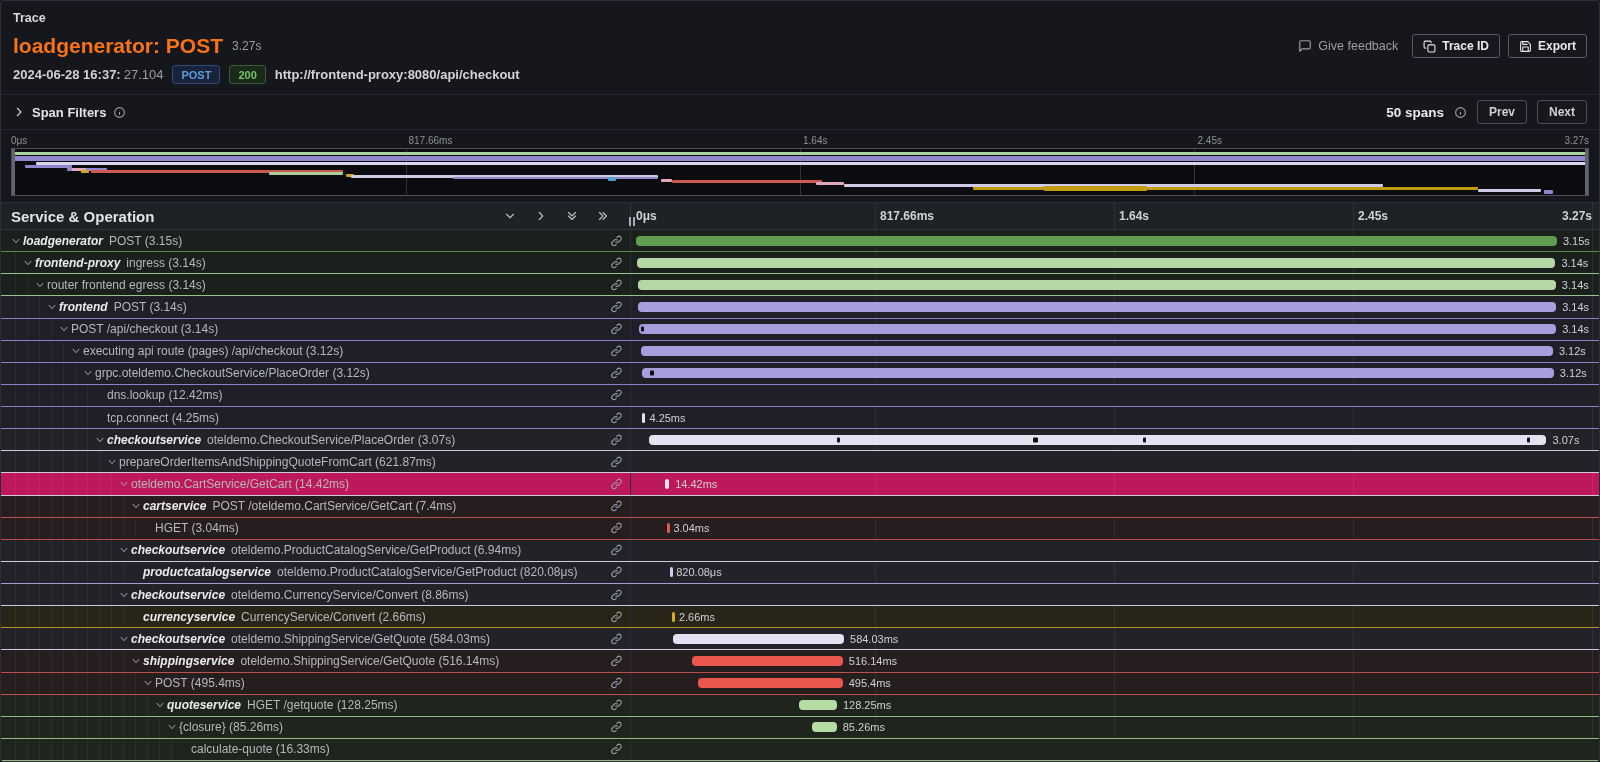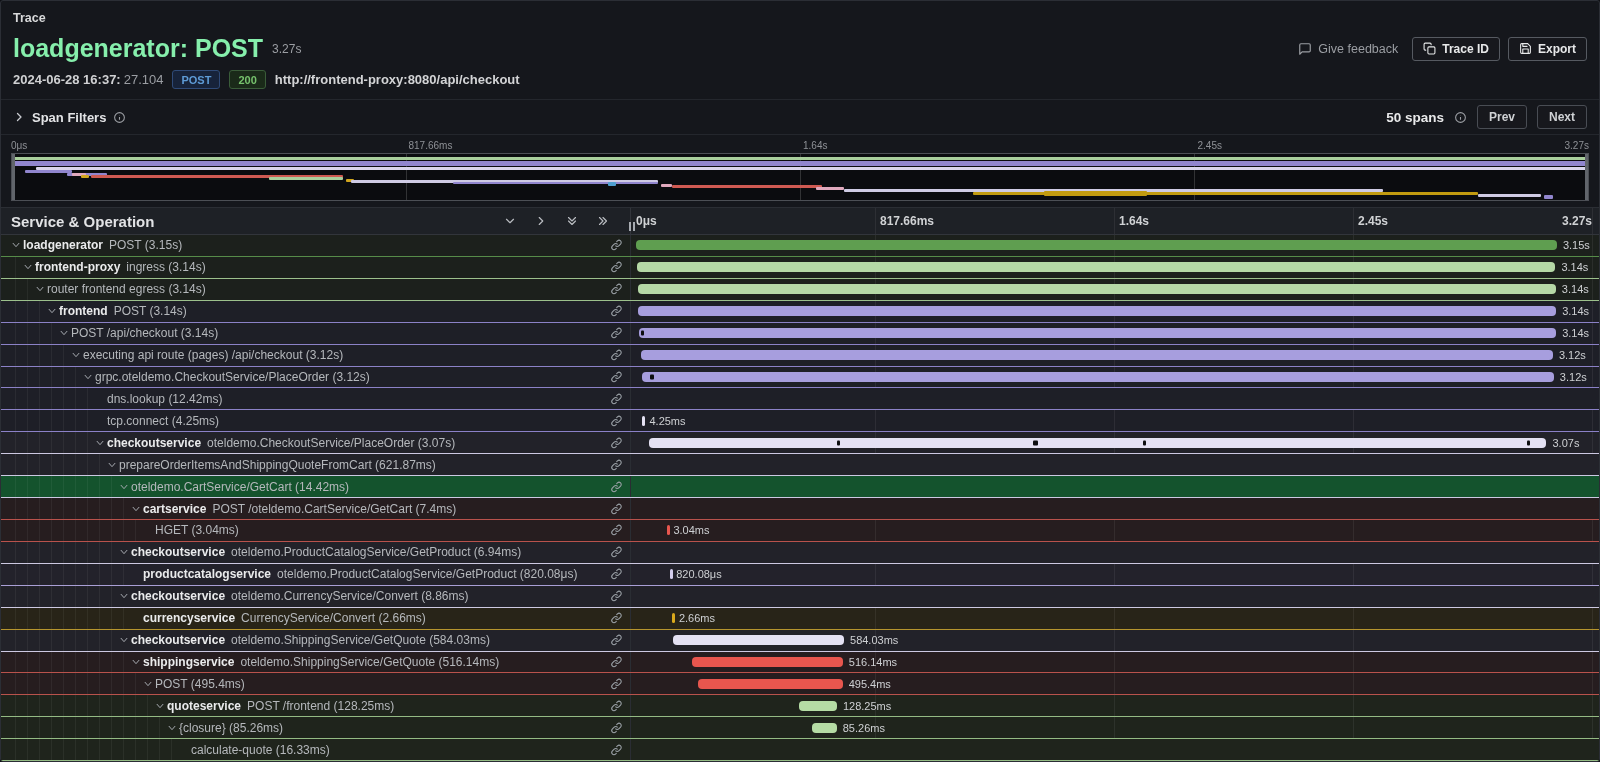--- a/index.html
+++ b/index.html
@@ -1,21 +1,21 @@
 <!DOCTYPE html>
 <html><head>
 <meta charset="utf-8">
 <style>
   html,body{margin:0;padding:0;background:#0e0f13;font-family:"Liberation Sans",sans-serif;}
   *{box-sizing:border-box;}
   .panel{width:1600px;height:762px;background:#15171c;border:1px solid #2b2e35;border-radius:3px;display:flex;flex-direction:column;overflow:hidden;}
   
   .panel-title{padding:10px 12px 2px;font-size:12.5px;font-weight:700;color:#d8d9da;}
   .title-row{display:flex;align-items:center;padding:7px 12px 2px;}
-  .trace-title{font-size:25px;font-weight:700;color:#86efac;}
+  .trace-title{font-size:21px;font-weight:700;color:#f97316;}
   .trace-duration{font-size:12px;color:#9b9ea3;margin-left:9px;}
   .title-actions{margin-left:auto;display:flex;align-items:center;gap:8px;}
   .ghost-btn{display:flex;align-items:center;gap:6px;font-size:12.5px;color:#9b9ea3;background:none;border:none;cursor:pointer;font-family:inherit;}
   .out-btn{display:flex;align-items:center;gap:6px;font-size:12px;font-weight:700;color:#e8e9ea;background:#17181d;border:1px solid #565a61;border-radius:3px;padding:4px 10px;cursor:pointer;font-family:inherit;}
   .sm-btn{font-size:12px;font-weight:700;color:#cfd1d4;background:#17181d;border:1px solid #494d54;border-radius:3px;padding:4px 11px;cursor:pointer;font-family:inherit;}
   .icon{display:inline-flex;}
   .icon svg{stroke:currentColor;fill:none;stroke-width:2;stroke-linecap:round;stroke-linejoin:round;}
   .meta-row{display:flex;align-items:center;gap:9px;padding:5px 12px 10px;}
   .ts-main{font-size:13px;font-weight:600;color:#d0d1d3;}
   .ts-frac{font-size:13px;color:#9b9ea3;margin-left:-6px;}
@@ -52,21 +52,21 @@
   .tl-label{position:absolute;top:6px;font-size:12px;font-weight:600;color:#d0d2d4;white-space:nowrap;}
   .gridline{position:absolute;top:0;bottom:0;width:1px;background:rgba(255,255,255,.065);}
   
   .rows{flex:1;display:flex;flex-direction:column;min-height:0;}
   .row{display:flex;flex:1;border-bottom:1px solid transparent;min-height:0;cursor:pointer;}
   .row-left{width:630px;flex:none;position:relative;display:flex;align-items:center;font-size:12px;border-right:1px solid #2a2d33;overflow:hidden;}
   .guide{position:absolute;top:0;bottom:0;width:1px;background:rgba(255,255,255,.055);}
   .indent{display:inline-block;flex:none;}
   .row-chevron{width:12px;flex:none;color:#a7abb1;display:inline-flex;}
   .row-chevron svg{stroke:currentColor;fill:none;stroke-width:2.4;stroke-linecap:round;stroke-linejoin:round;}
-  .svc{font-weight:700;color:#eaebec;margin-right:6px;white-space:nowrap;}
+  .svc{font-weight:700;color:#eaebec;margin-right:6px;white-space:nowrap;font-style:italic;}
   .op{color:#b5b8bc;white-space:nowrap;overflow:hidden;text-overflow:ellipsis;padding-right:26px;}
   .row-link{position:absolute;right:7px;top:50%;transform:translateY(-50%);color:#9aa0a6;display:inline-flex;}
   .row-link svg{stroke:currentColor;fill:none;stroke-width:2;stroke-linecap:round;}
   .row-right{flex:1;position:relative;}
   .track{position:absolute;left:5px;right:7px;top:0;bottom:0;}
   .bar{position:absolute;top:50%;transform:translateY(-50%);height:10px;border-radius:4px;min-width:3px;}
   .bartick{position:absolute;top:50%;transform:translateY(-50%);height:5px;background:#0d0e11;border-radius:1px;min-width:3px;z-index:2;}
   .bar-label{position:absolute;top:50%;transform:translateY(-50%);font-size:11px;color:#ced0d3;white-space:nowrap;}
 </style>
 </head>
@@ -572,21 +572,21 @@
     <i class="guide" style="left: 14px;"></i>
           <i class="guide" style="left: 26px;"></i>
           <i class="guide" style="left: 38px;"></i>
           <i class="guide" style="left: 50px;"></i>
           <i class="guide" style="left: 62px;"></i>
           <i class="guide" style="left: 74px;"></i>
           <i class="guide" style="left: 86px;"></i>
           <i class="guide" style="left: 98px;"></i>
         </div>
   </div>
-      <div class="row" style="background: #14532d; border-bottom-color: rgb(205, 201, 226);">
+      <div class="row" style="background: #be185d; border-bottom-color: rgb(205, 201, 226);">
     <div class="row-left">
       <span class="indent" style="width: 118px;"></span>
       <span class="row-chevron">
             <svg width="10" height="10" viewBox="0 0 24 24">
               <polyline points="5 8 12 16 19 8"></polyline>
             </svg>
           </span>
 
       <span class="op">oteldemo.CartService/GetCart (14.42ms)</span>
       <span class="row-link">
@@ -598,20 +598,30 @@
     <i class="guide" style="left: 14px;"></i>
           <i class="guide" style="left: 26px;"></i>
           <i class="guide" style="left: 38px;"></i>
           <i class="guide" style="left: 50px;"></i>
           <i class="guide" style="left: 62px;"></i>
           <i class="guide" style="left: 74px;"></i>
           <i class="guide" style="left: 86px;"></i>
           <i class="guide" style="left: 98px;"></i>
           <i class="guide" style="left: 110px;"></i>
         </div>
+    <div class="row-right">
+      <div class="track">
+            <i class="gridline" style="left: 25%;"></i>
+            <i class="gridline" style="left: 50%;"></i>
+            <i class="gridline" style="left: 75%;"></i>
+            <i class="gridline" style="left: 100%;"></i>
+            <div class="bar" style="left: 3.03%; width: 0.44%; background: rgb(228, 225, 243);"></div>
+            <span class="bar-label" style="left: calc(3.47% + 6px);">14.42ms</span>
+          </div>
+    </div>
   </div>
       <div class="row" style="background: rgb(38, 29, 31); border-bottom-color: rgb(185, 82, 76);">
     <div class="row-left">
       <span class="indent" style="width: 130px;"></span>
       <span class="row-chevron">
             <svg width="10" height="10" viewBox="0 0 24 24">
               <polyline points="5 8 12 16 19 8"></polyline>
             </svg>
           </span>
       <span class="svc">cartservice</span>
@@ -919,21 +929,21 @@
   </div>
       <div class="row" style="background: rgb(31, 36, 28); border-bottom-color: rgb(148, 187, 132);">
     <div class="row-left">
       <span class="indent" style="width: 154px;"></span>
       <span class="row-chevron">
             <svg width="10" height="10" viewBox="0 0 24 24">
               <polyline points="5 8 12 16 19 8"></polyline>
             </svg>
           </span>
       <span class="svc">quoteservice</span>
-      <span class="op">POST /frontend (128.25ms)</span>
+      <span class="op">HGET /getquote (128.25ms)</span>
       <span class="row-link">
             <svg width="13" height="13" viewBox="0 0 24 24">
               <path d="M10.5 13.5a4 4 0 0 0 5.7 0l3.3-3.3a4 4 0 1 0-5.7-5.7l-1.4 1.4"></path>
               <path d="M13.5 10.5a4 4 0 0 0-5.7 0l-3.3 3.3a4 4 0 1 0 5.7 5.7l1.4-1.4"></path>
             </svg>
           </span>
     <i class="guide" style="left: 14px;"></i>
           <i class="guide" style="left: 26px;"></i>
           <i class="guide" style="left: 38px;"></i>
           <i class="guide" style="left: 50px;"></i>

